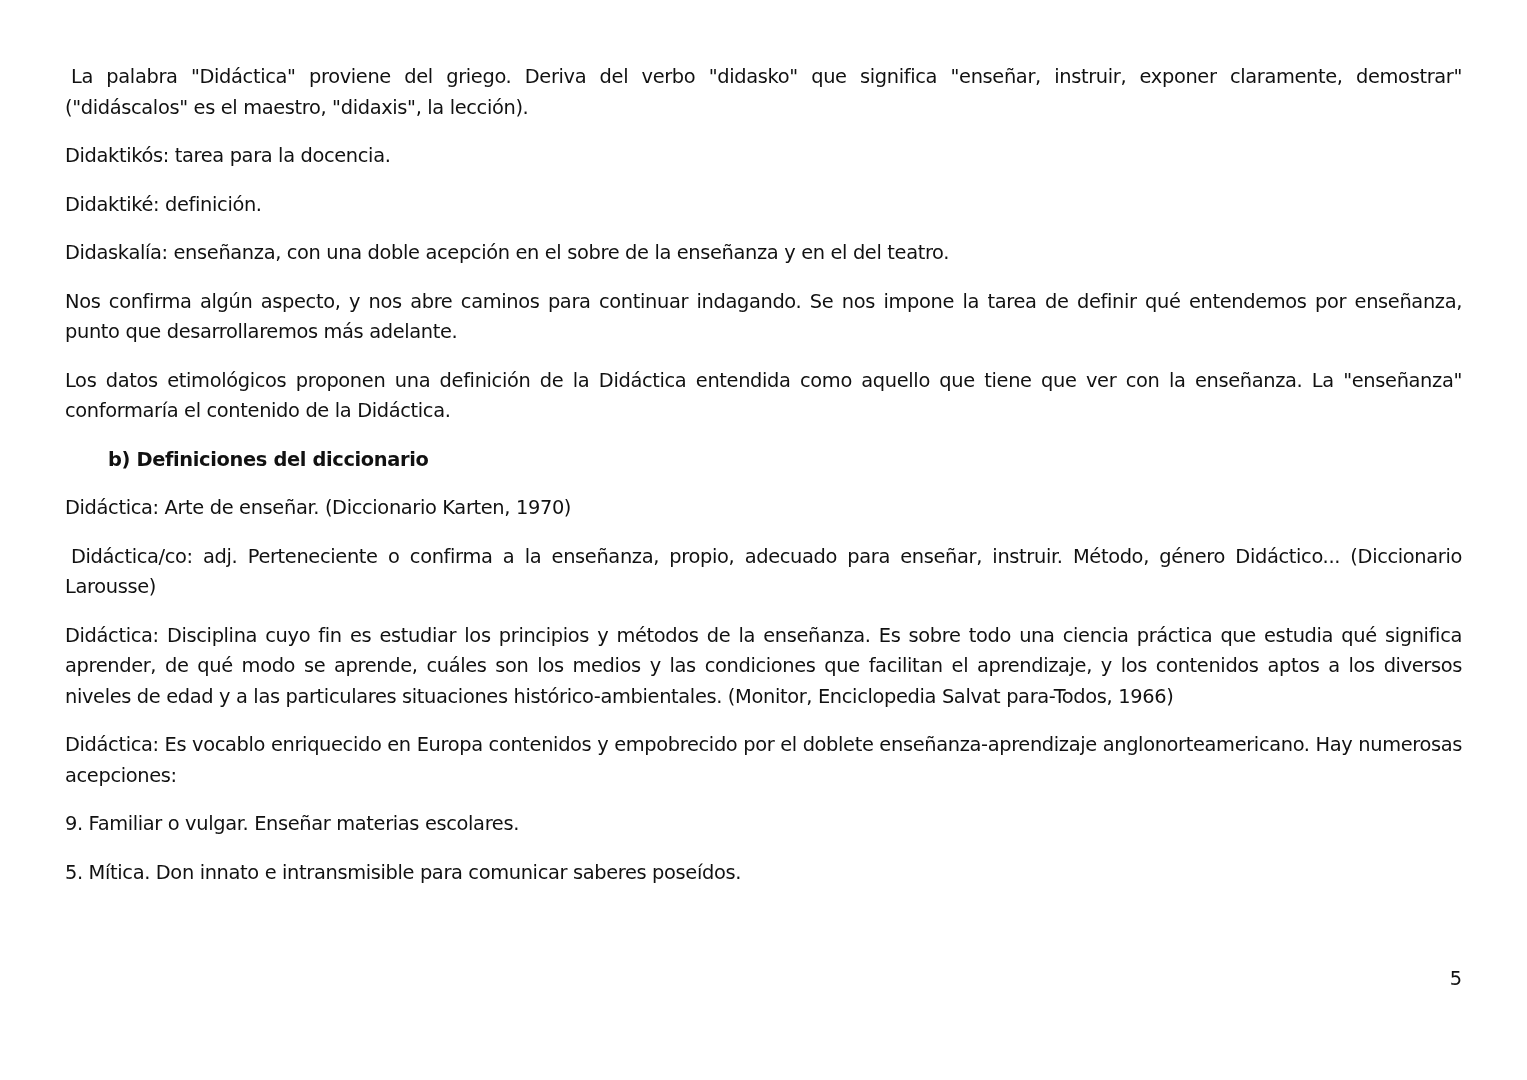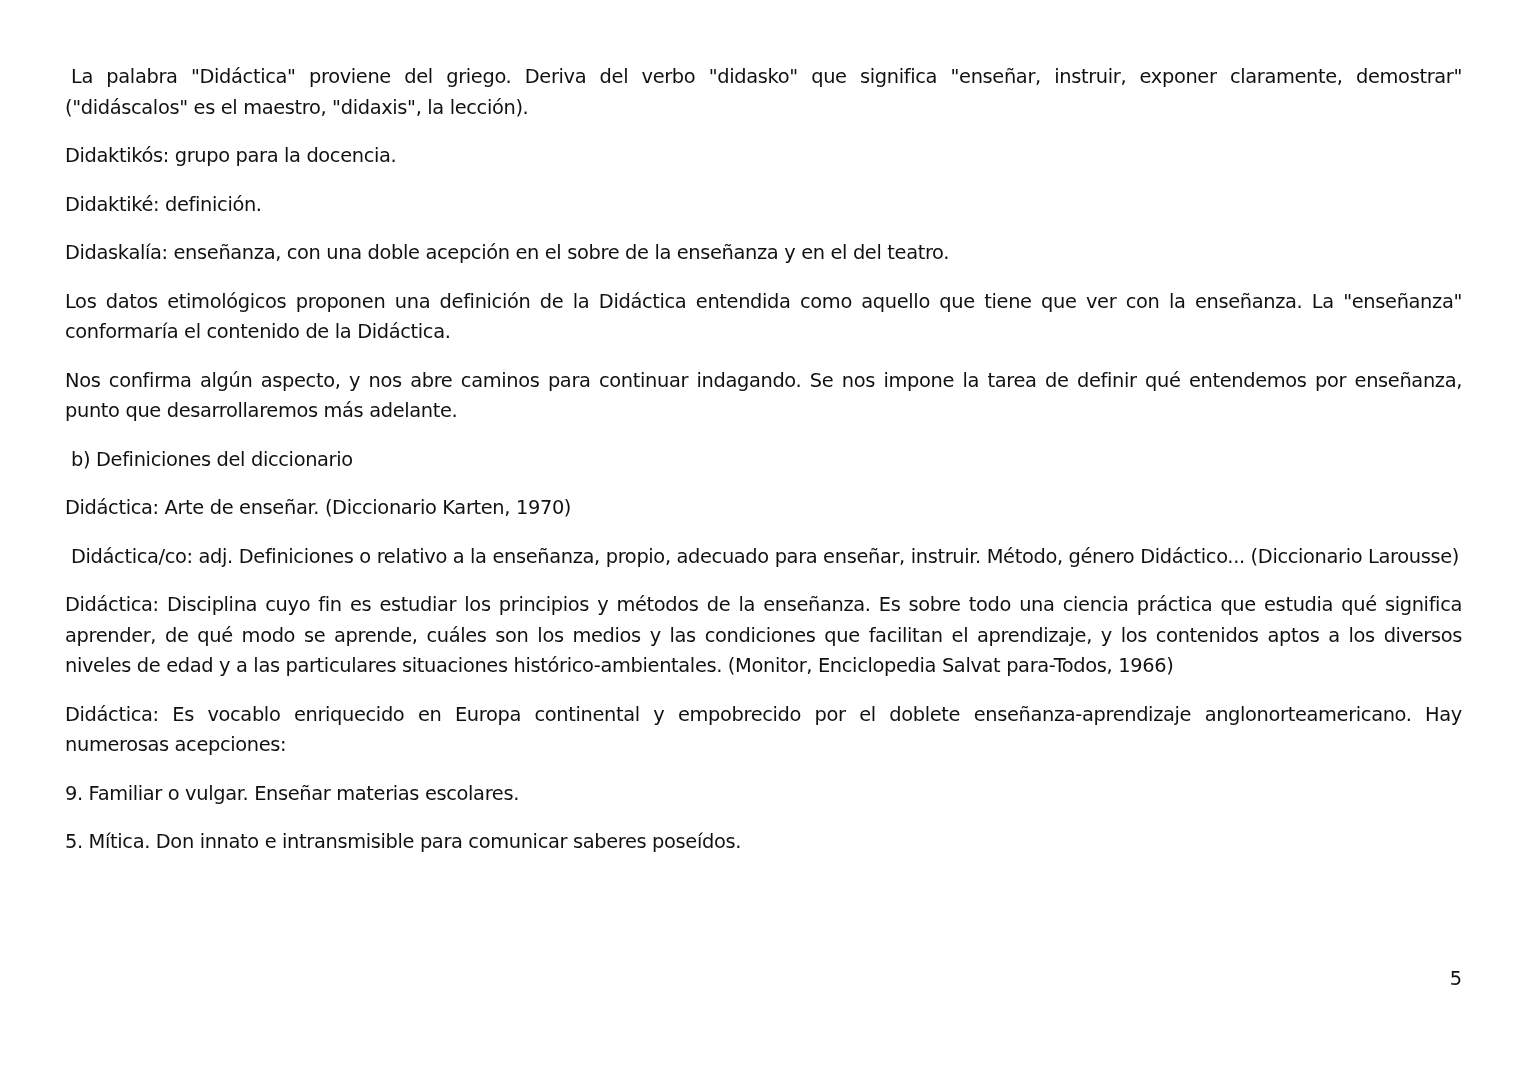--- a/index.html
+++ b/index.html
@@ -24,48 +24,49 @@
     .para {
       margin: 0 0 18px 0;
       font-size: 19.4px;
       line-height: 30.5px;
       text-align: justify;
       letter-spacing: -0.35px;
       word-spacing: 0px;
     }
     .para.indent { text-indent: 6px; }
     .heading {
-      font-weight: normal;
+      font-weight: bold;
       text-indent: 6px;
+      margin-left: 37px;
     }
     .page-number {
       position: absolute;
       left: 1440px;
       top: 964px;
       width: 22px;
       text-align: right;
       font-size: 19.4px;
       line-height: 30px;
     }
   </style>
 </head>
 <body>
 
 <div class="page">
   <p class="para indent">La palabra "Didáctica" proviene del griego. Deriva del verbo "didasko" que significa "enseñar, instruir, exponer claramente, demostrar" ("didáscalos" es el maestro, "didaxis", la lección).</p>
-  <p class="para">Didaktikós: grupo para la docencia.</p>
+  <p class="para">Didaktikós: tarea para la docencia.</p>
   <p class="para">Didaktiké: definición.</p>
   <p class="para">Didaskalía: enseñanza, con una doble acepción en el sobre de la enseñanza y en el del teatro.</p>
+  <p class="para">Nos confirma algún aspecto, y nos abre caminos para continuar indagando. Se nos impone la tarea de definir qué entendemos por enseñanza, punto que desarrollaremos más adelante.</p>
   <p class="para">Los datos etimológicos proponen una definición de la Didáctica entendida como aquello que tiene que ver con la enseñanza. La "enseñanza" conformaría el contenido de la Didáctica.</p>
-  <p class="para">Nos confirma algún aspecto, y nos abre caminos para continuar indagando. Se nos impone la tarea de definir qué entendemos por enseñanza, punto que desarrollaremos más adelante.</p>
 
   <p class="para heading">b) Definiciones del diccionario</p>
 
   <p class="para">Didáctica: Arte de enseñar. (Diccionario Karten, 1970)</p>
-  <p class="para indent">Didáctica/co: adj. Definiciones o relativo a la enseñanza, propio, adecuado para enseñar, instruir. Método, género Didáctico... (Diccionario Larousse)</p>
+  <p class="para indent">Didáctica/co: adj. Perteneciente o confirma a la enseñanza, propio, adecuado para enseñar, instruir. Método, género Didáctico... (Diccionario Larousse)</p>
   <p class="para">Didáctica: Disciplina cuyo fin es estudiar los principios y métodos de la enseñanza. Es sobre todo una ciencia práctica que estudia qué significa aprender, de qué modo se aprende, cuáles son los medios y las condiciones que facilitan el aprendizaje, y los contenidos aptos a los diversos niveles de edad y a las particulares situaciones histórico-ambientales. (Monitor, Enciclopedia Salvat para-Todos, 1966)</p>
-  <p class="para">Didáctica: Es vocablo enriquecido en Europa continental y empobrecido por el doblete enseñanza-aprendizaje anglonorteamericano. Hay numerosas acepciones:</p>
+  <p class="para">Didáctica: Es vocablo enriquecido en Europa contenidos y empobrecido por el doblete enseñanza-aprendizaje anglonorteamericano. Hay numerosas acepciones:</p>
 
   <p class="para">9. Familiar o vulgar. Enseñar materias escolares.</p>
   <p class="para">5. Mítica. Don innato e intransmisible para comunicar saberes poseídos.</p>
 </div>
 
 <div class="page-number">5</div>
 
 </body></html>

